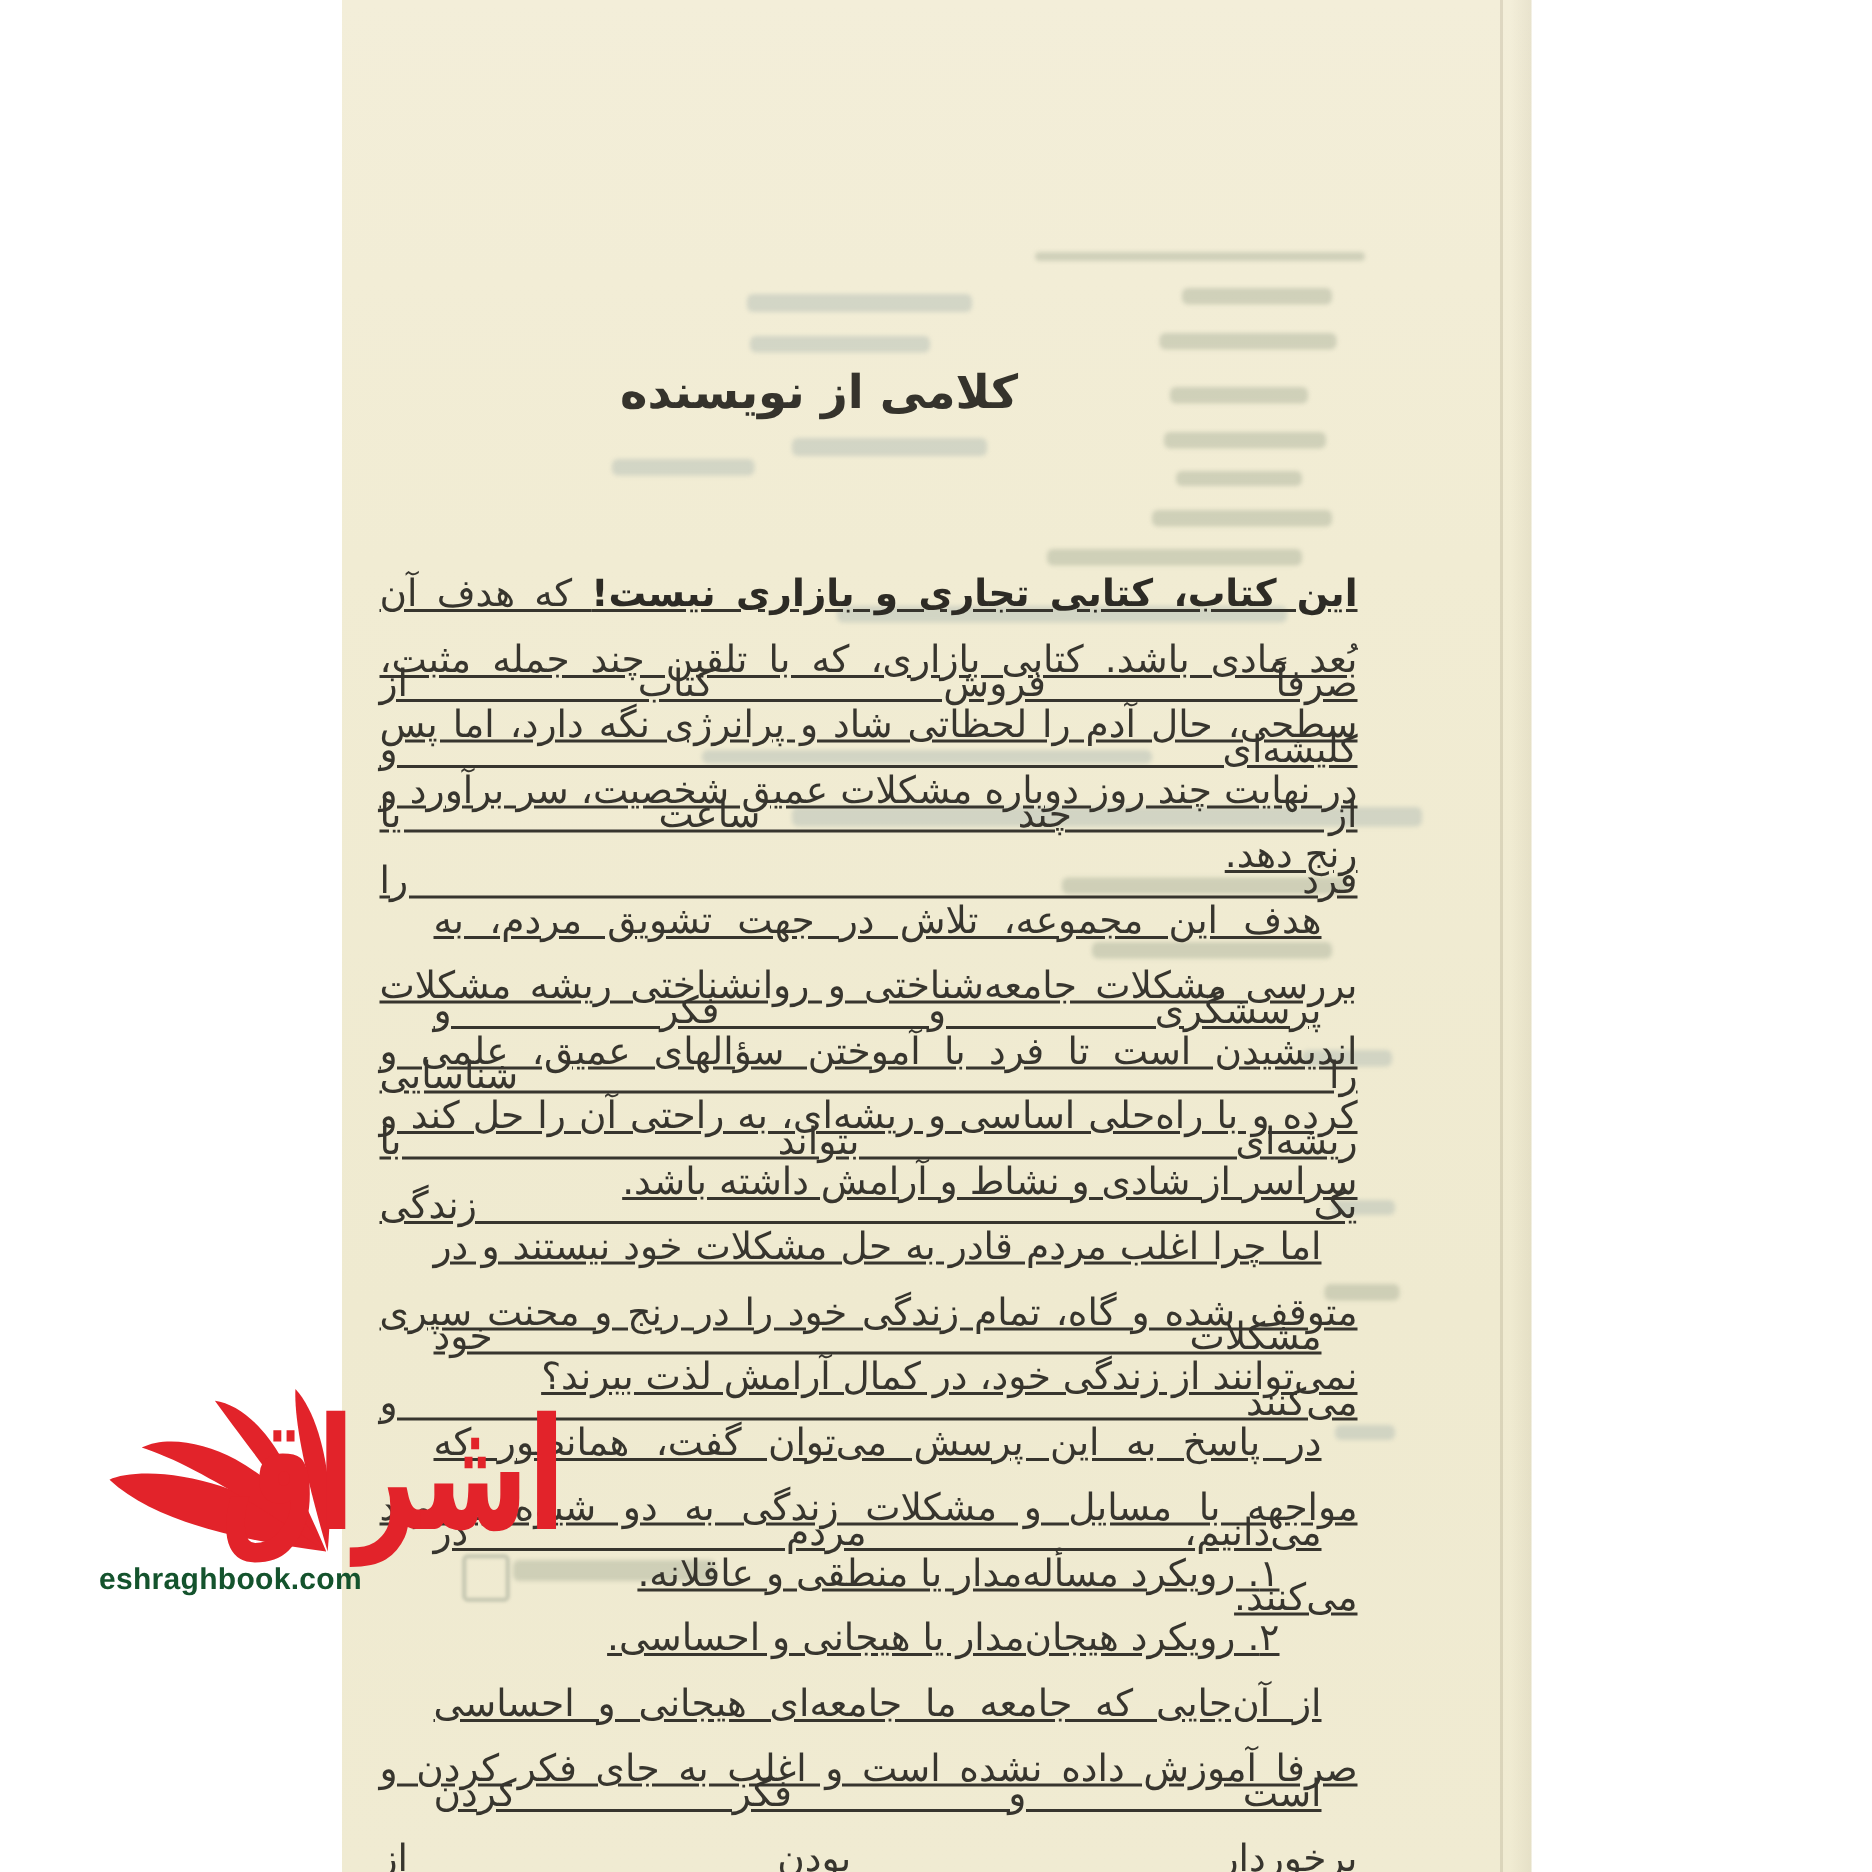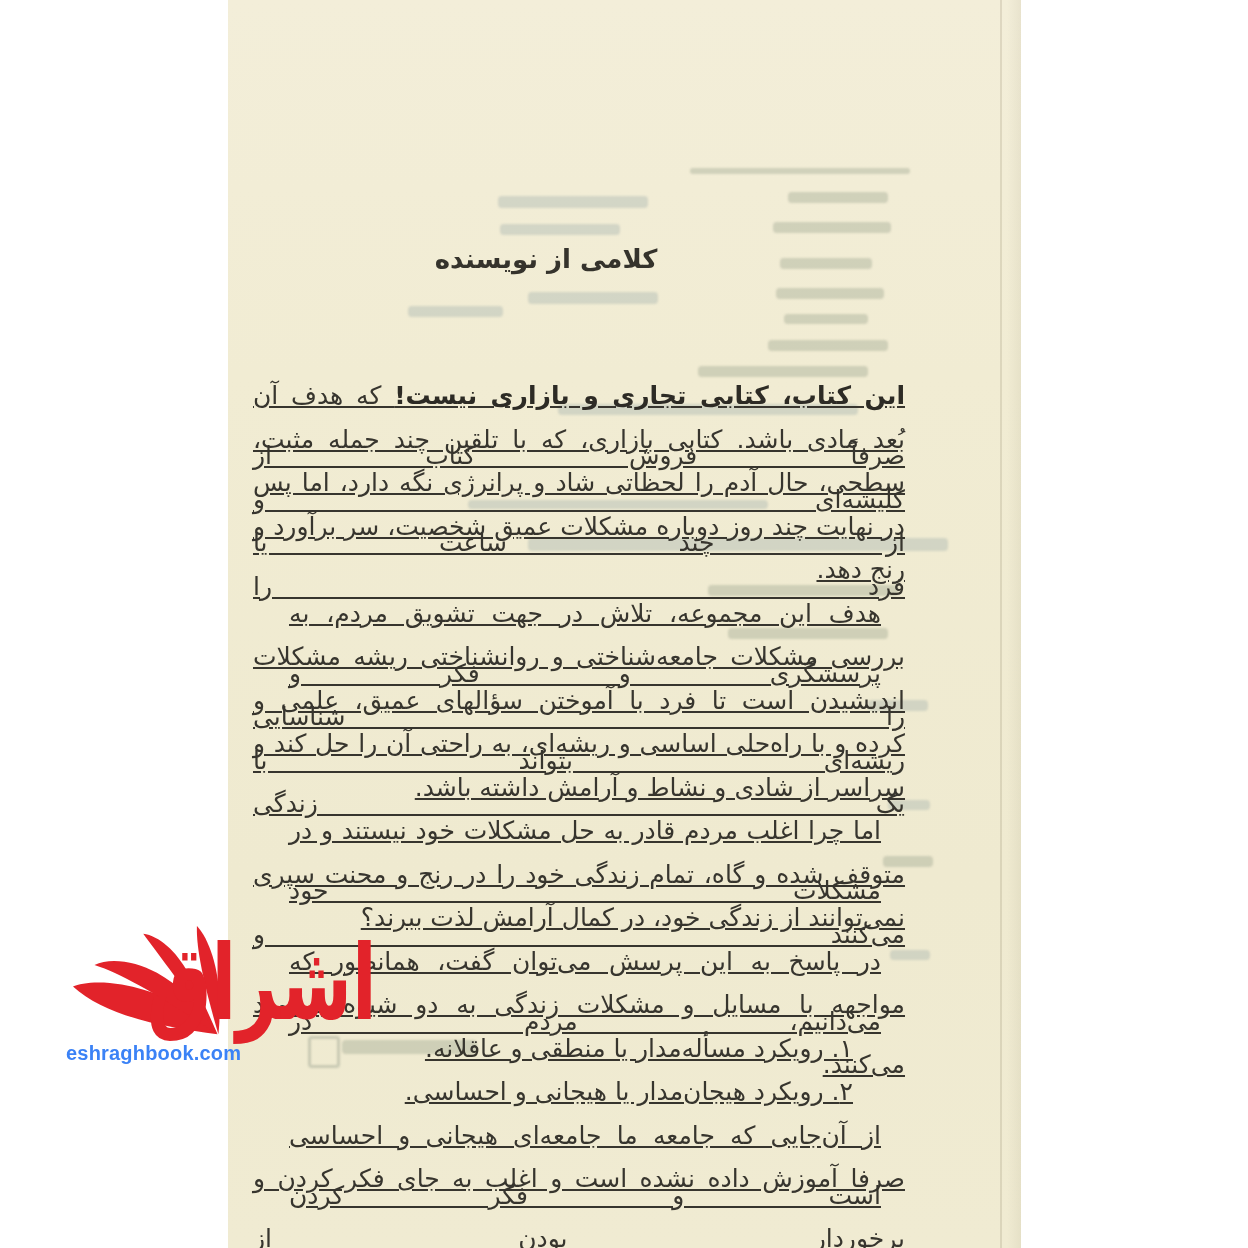--- a/index.html
+++ b/index.html
@@ -10,21 +10,21 @@
   .page{position:absolute;left:228px;top:0;width:793px;height:1248px;
         background:linear-gradient(180deg,#f3eed9 0%,#f1ecd3 30%,#efead0 70%,#f0ebd2 100%);}
   .page:after{content:"";position:absolute;right:0;top:0;width:14px;height:100%;
         background:linear-gradient(90deg,rgba(0,0,0,0) 0%,rgba(90,80,50,0.07) 100%);}
   .fold{position:absolute;left:772px;top:0;width:2px;height:100%;
         background:rgba(110,100,70,0.16);}
 
   
   .title{position:absolute;left:25px;top:244px;width:652px;text-align:center;
          transform:translateX(-33px);direction:rtl;
-         font-size:26px;font-weight:bold;color:#35332c;letter-spacing:0;}
+         font-size:31px;font-weight:bold;color:#35332c;letter-spacing:0;}
 
   
   .body-text{position:absolute;left:25px;top:366px;width:652px;direction:rtl;
              font-size:25px;line-height:60px;color:#37352e;text-decoration:underline;}
   .line{height:43.5px;text-align:justify;text-align-last:justify;white-space:normal;}
   .line.last{text-align-last:right;}
   .line.indent{padding-right:24px;margin-left:36px;}
   .line.list{padding-right:52px;text-align-last:right;}
   .lead-bold{font-weight:bold;color:#2d2b25;}
 
@@ -36,21 +36,21 @@
           filter:blur(1.2px);border-radius:4px;background:transparent;}
 
   
   .watermark{position:absolute;left:60px;top:910px;width:430px;height:190px;z-index:10;}
   .logo-book{position:absolute;left:8px;top:14px;width:172px;height:122px;}
   .logo-fa{position:absolute;left:120px;top:-4px;width:240px;direction:rtl;text-align:left;
            font-size:88px;font-weight:bold;color:#e2232a;line-height:1.5;
            transform:scaleX(0.82) scaleY(1.18);transform-origin:left top;}
   .logo-url{position:absolute;left:6px;top:132px;
             font-family:"Liberation Sans","DejaVu Sans",sans-serif;
-            font-size:20px;font-weight:bold;color:#3b82f6;letter-spacing:0.2px;}
+            font-size:20px;font-weight:bold;color:#14532d;letter-spacing:0.2px;}
 </style>
 </head>
 <body>
 
 <div id="stage">
 
   <div class="page">
 
     <div>
       <div class="bl bl-g" style="left:462px;top:168px;width:220px;height:6px;"></div>

